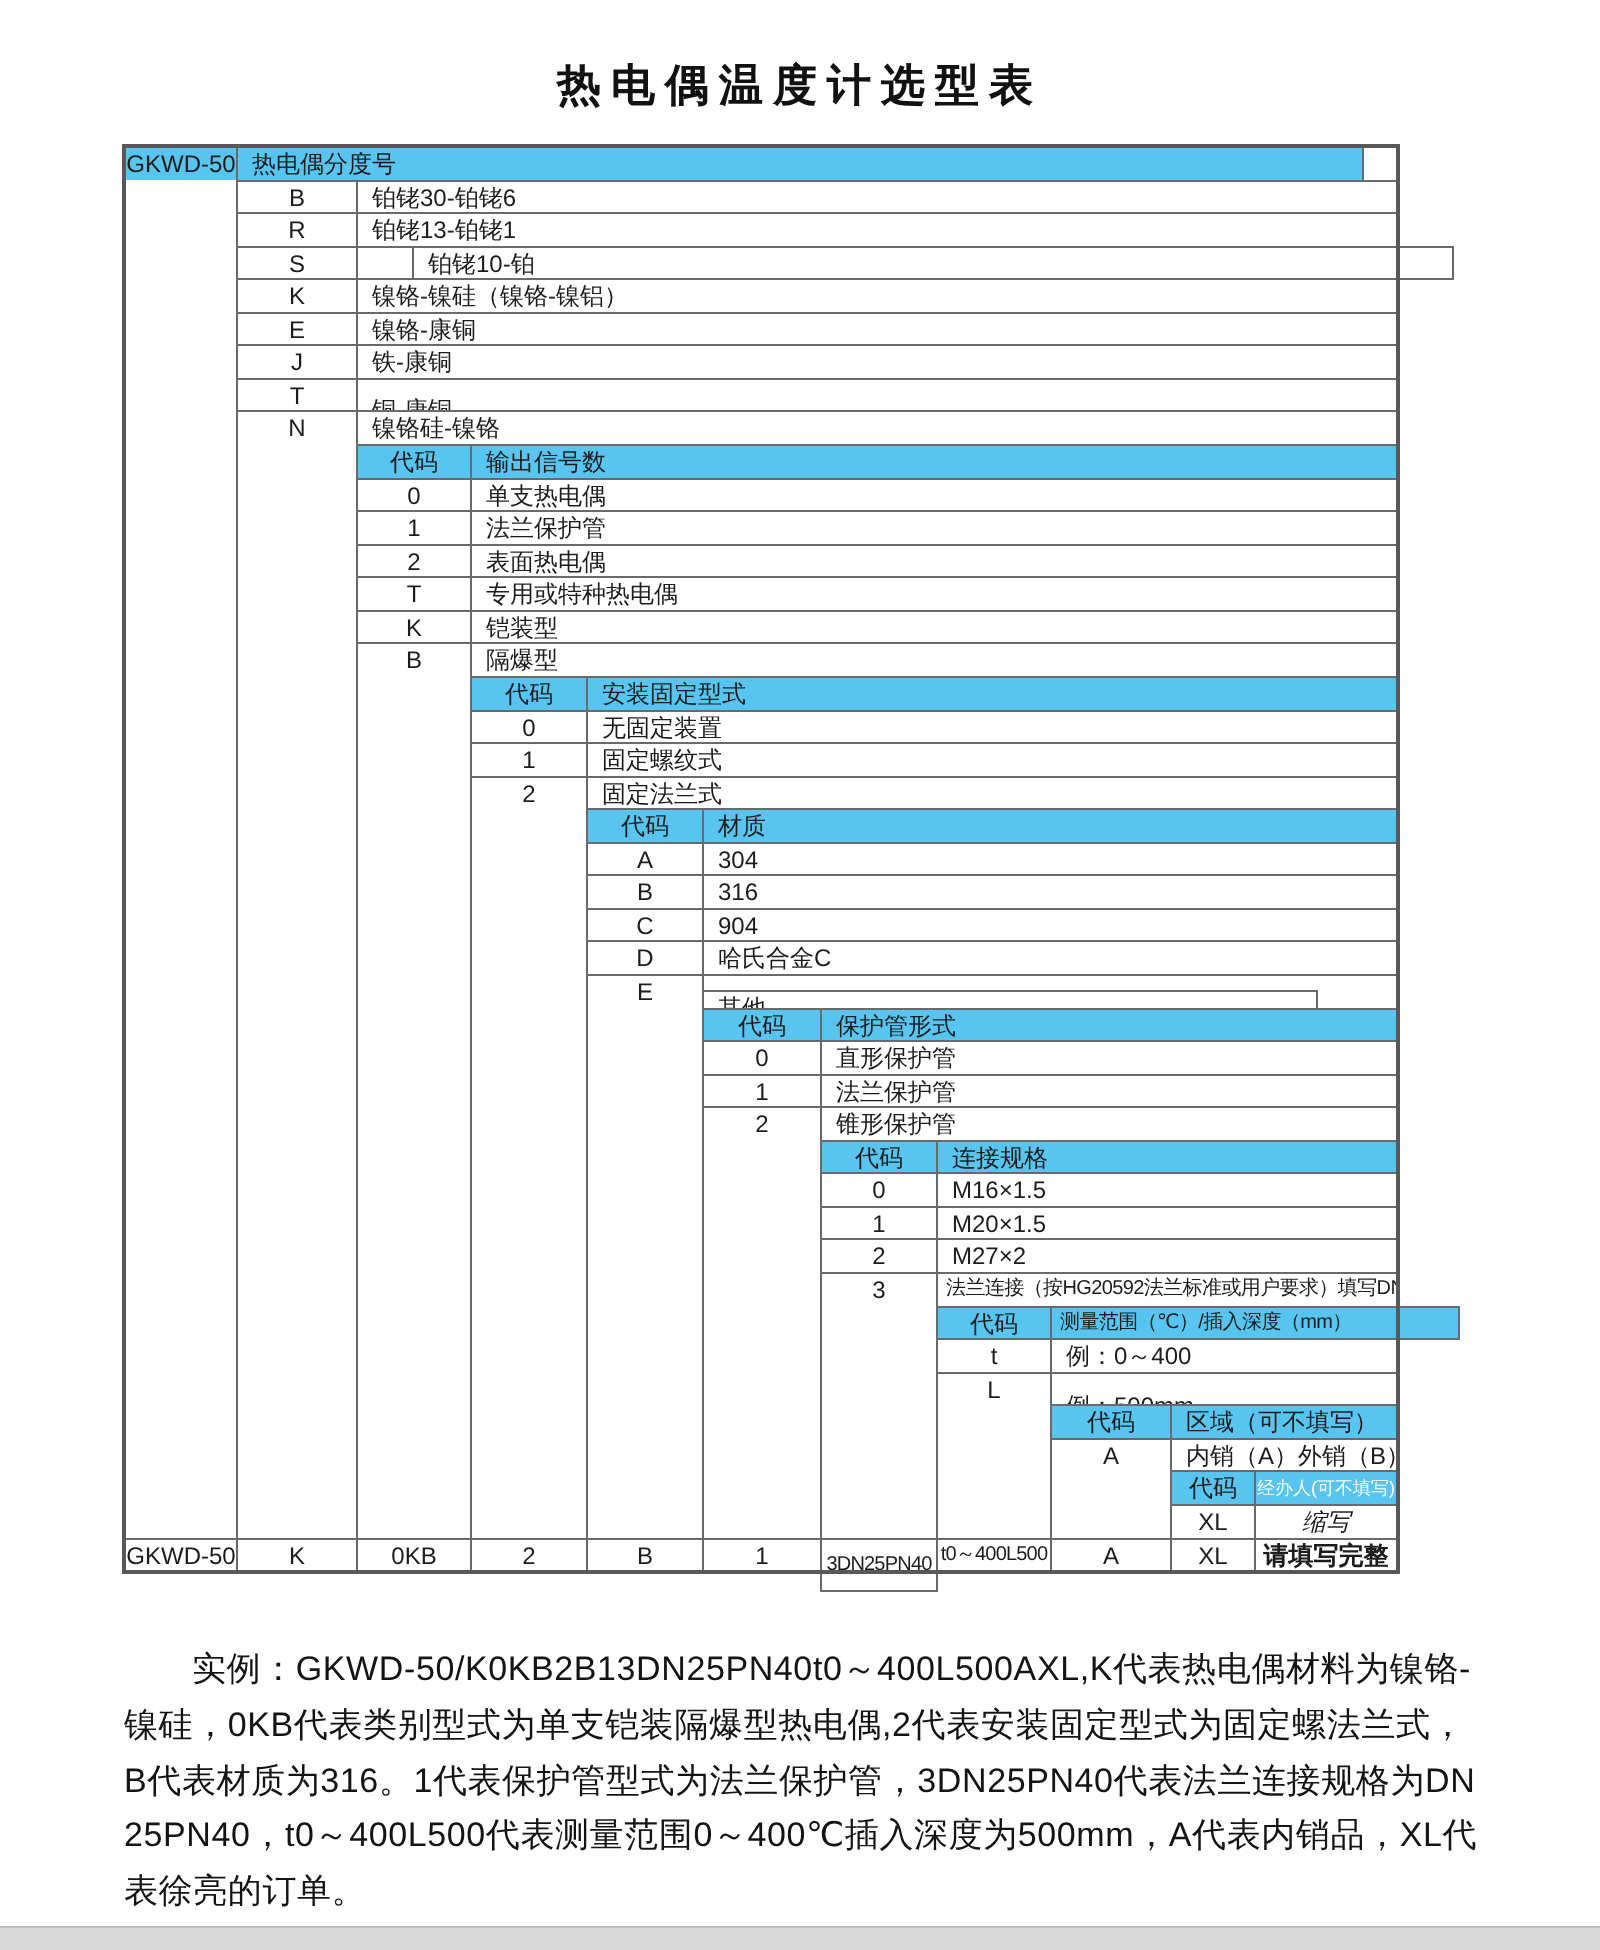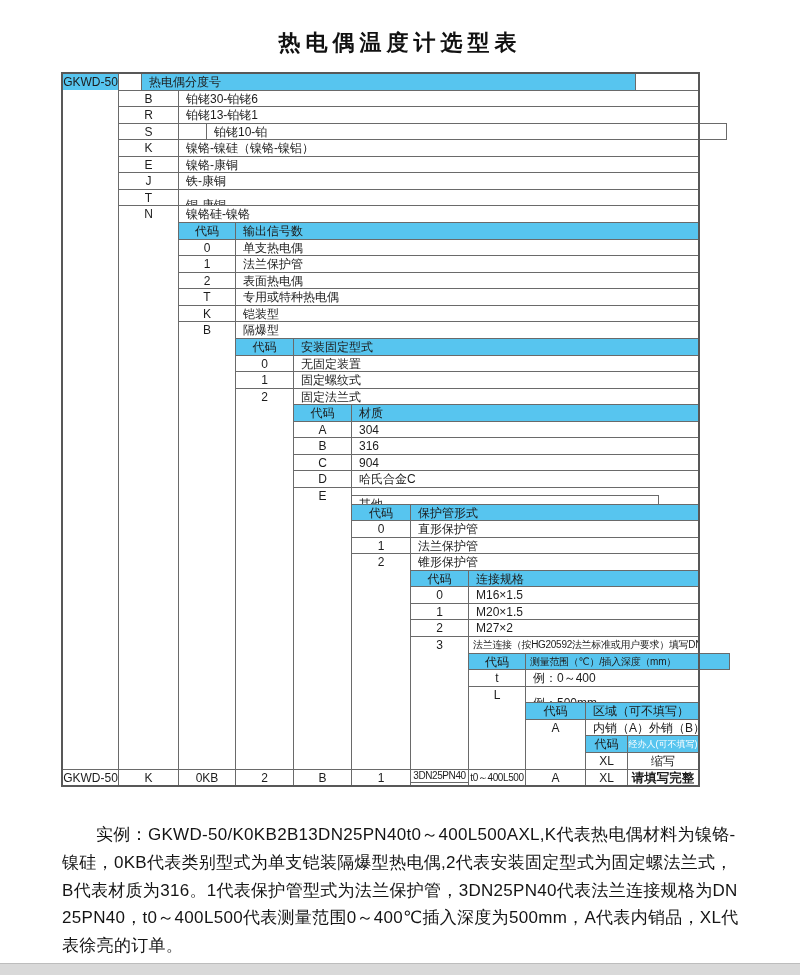--- a/index.html
+++ b/index.html
@@ -40,21 +40,21 @@
     background:#d9d9d9;border-top:1px solid #bdbdbd;box-sizing:border-box;
   }
 </style>
 </head>
 <body>
 
 <div id="page-title">热电偶温度计选型表</div>
 
 <div id="table-root">
     <div class="cell hdr c" style="left: 62px; top: 73px; width: 57px; height: 18px;">GKWD-50</div>
-    <div class="cell hdr l" style="left: 118px; top: 73px; width: 495px; height: 18px; margin-left: 23px;">热电偶分度号</div>
+    <div class="cell hdr l" style="left: 118px; top: 73px; width: 564px; height: 18px;">热电偶分度号</div>
     <div class="cell c" style="left: 118px; top: 90px; width: 61px; height: 17px;">B</div>
     <div class="cell l" style="left: 178px; top: 90px; width: 521px; height: 17px;">铂铑30-铂铑6</div>
     <div class="cell c" style="left: 118px; top: 106px; width: 61px; height: 18px;">R</div>
     <div class="cell l" style="left: 178px; top: 106px; width: 521px; height: 18px;">铂铑13-铂铑1</div>
     <div class="cell c" style="left: 118px; top: 123px; width: 61px; height: 17px;">S</div>
     <div class="cell l" style="left: 178px; top: 123px; width: 521px; height: 17px; margin-left: 28px;">铂铑10-铂</div>
     <div class="cell c" style="left: 118px; top: 139px; width: 61px; height: 18px;">K</div>
     <div class="cell l" style="left: 178px; top: 139px; width: 521px; height: 18px;">镍铬-镍硅（镍铬-镍铝）</div>
     <div class="cell c" style="left: 118px; top: 156px; width: 61px; height: 17px;">E</div>
     <div class="cell l" style="left: 178px; top: 156px; width: 521px; height: 17px;">镍铬-康铜</div>
@@ -130,29 +130,29 @@
     <div class="cell l" style="left: 525px; top: 686px; width: 174px; height: 34px;">例：500mm</div>
     <div class="cell cont" style="left: 468px; top: 702px; width: 58px; height: 68px;"></div>
     <div class="cell hdr c" style="left: 525px; top: 702px; width: 61px; height: 18px;">代码</div>
     <div class="cell hdr l" style="left: 585px; top: 702px; width: 114px; height: 18px;">区域（可不填写）</div>
     <div class="cell c" style="left: 525px; top: 719px; width: 61px; height: 17px;">A</div>
     <div class="cell l" style="left: 585px; top: 719px; width: 114px; height: 17px;">内销（A）外销（B）</div>
     <div class="cell cont" style="left: 525px; top: 735px; width: 61px; height: 35px;"></div>
     <div class="cell hdr c" style="left: 585px; top: 735px; width: 43px; height: 18px;">代码</div>
     <div class="cell hdr tinyw" style="left: 627px; top: 735px; width: 72px; height: 18px;">经办人(可不填写)</div>
     <div class="cell c" style="left: 585px; top: 752px; width: 43px; height: 18px;">XL</div>
-    <div class="cell c" style="left: 627px; top: 752px; width: 72px; height: 18px;">缩写</div>
+    <div class="cell c" style="left: 627px; top: 752px; width: 72px; height: 18px; font-style: italic;">缩写</div>
     <div class="cell cont" style="left: 62px; top: 90px; width: 57px; height: 680px;"></div>
     <div class="cell c" style="left: 62px; top: 769px; width: 57px; height: 17px;">GKWD-50</div>
     <div class="cell c" style="left: 118px; top: 769px; width: 61px; height: 17px;">K</div>
     <div class="cell c" style="left: 178px; top: 769px; width: 58px; height: 17px;">0KB</div>
     <div class="cell c" style="left: 235px; top: 769px; width: 59px; height: 17px;">2</div>
     <div class="cell c" style="left: 293px; top: 769px; width: 59px; height: 17px;">B</div>
     <div class="cell c" style="left: 351px; top: 769px; width: 60px; height: 17px;">1</div>
-    <div class="cell c smc" style="left: 410px; top: 769px; width: 59px; height: 14px;">3DN25PN40</div>
+    <div class="cell c smc" style="left: 410px; top: 769px; width: 59px; height: 27px;">3DN25PN40</div>
     <div class="cell c smc" style="left: 468px; top: 769px; width: 58px; height: 17px;">t0～400L500</div>
     <div class="cell c" style="left: 525px; top: 769px; width: 61px; height: 17px;">A</div>
     <div class="cell c" style="left: 585px; top: 769px; width: 43px; height: 17px;">XL</div>
     <div class="cell c b" style="left: 627px; top: 769px; width: 72px; height: 17px;">请填写完整</div>
     <div id="table-frame" style="left: 61px; top: 72px; width: 639px; height: 715px;"></div>
   </div>
 
 <p id="example-paragraph">实例：GKWD-50/K0KB2B13DN25PN40t0～400L500AXL,K代表热电偶材料为镍铬-镍硅，0KB代表类别型式为单支铠装隔爆型热电偶,2代表安装固定型式为固定螺法兰式，B代表材质为316。1代表保护管型式为法兰保护管，3DN25PN40代表法兰连接规格为DN25PN40，t0～400L500代表测量范围0～400℃插入深度为500mm，A代表内销品，XL代表徐亮的订单。</p>
 
 <div id="bottom-strip"></div>

